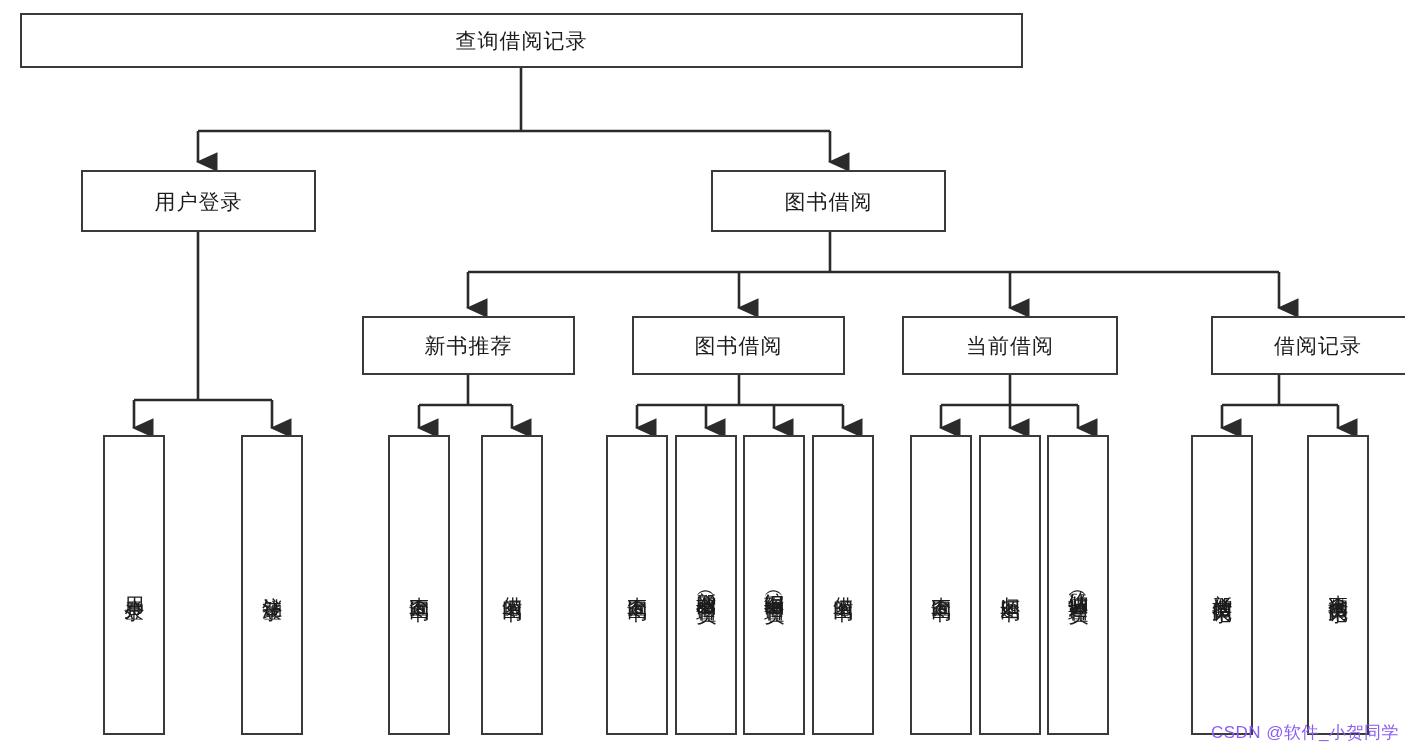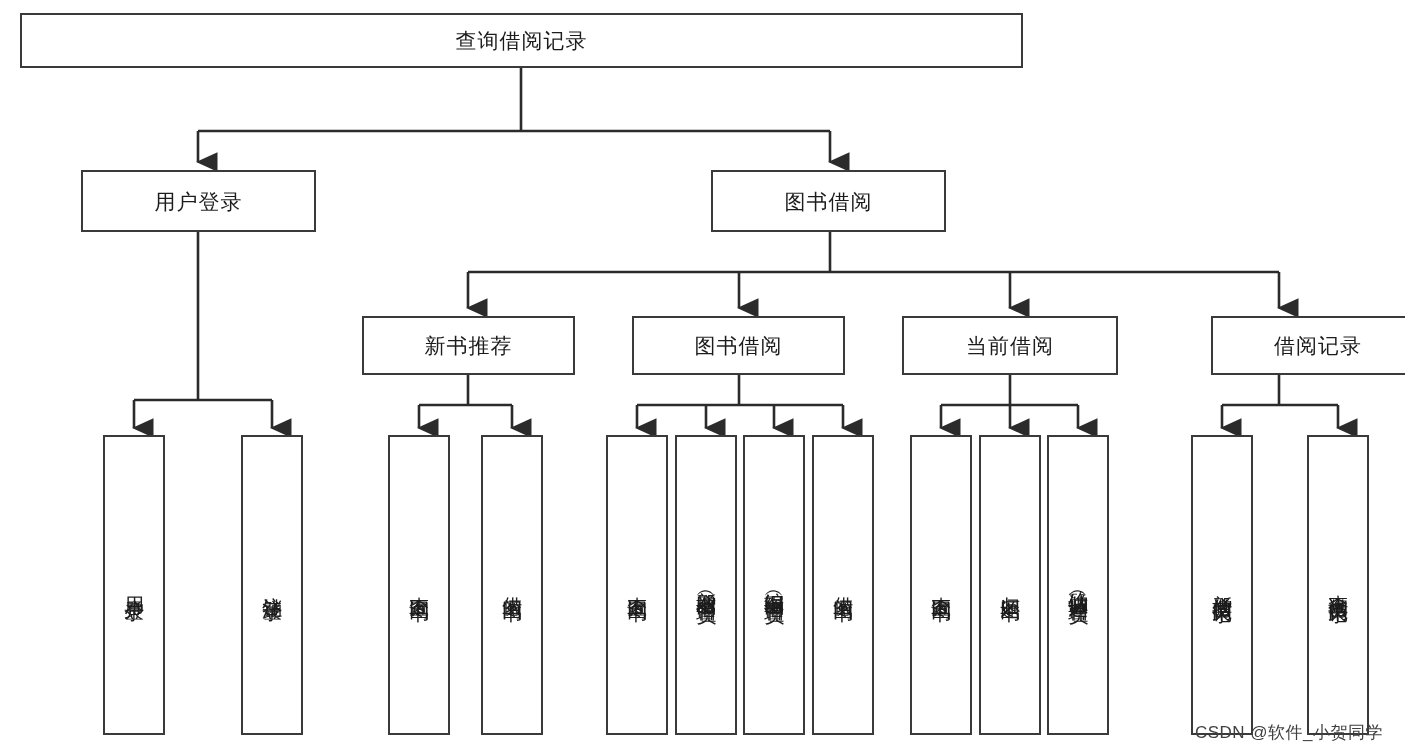--- a/index.html
+++ b/index.html
@@ -38,24 +38,24 @@
     text-orientation:upright;
     line-height:1.18;
     letter-spacing:2px;
     white-space:nowrap;
     text-align:center;
   }
   .hlabel{white-space:nowrap;}
 
   #watermark{
     position:absolute;
-    right:22px;
+    right:6px;
     bottom:3px;
     font-size:17px;
-    color:#404040;
+    color:#8b5cf6;
     letter-spacing:0.5px;
     z-index:5;
     white-space:nowrap;
     margin-top:24px;
   }
 </style>
 </head>
 <body>
 
 <div id="canvas">

